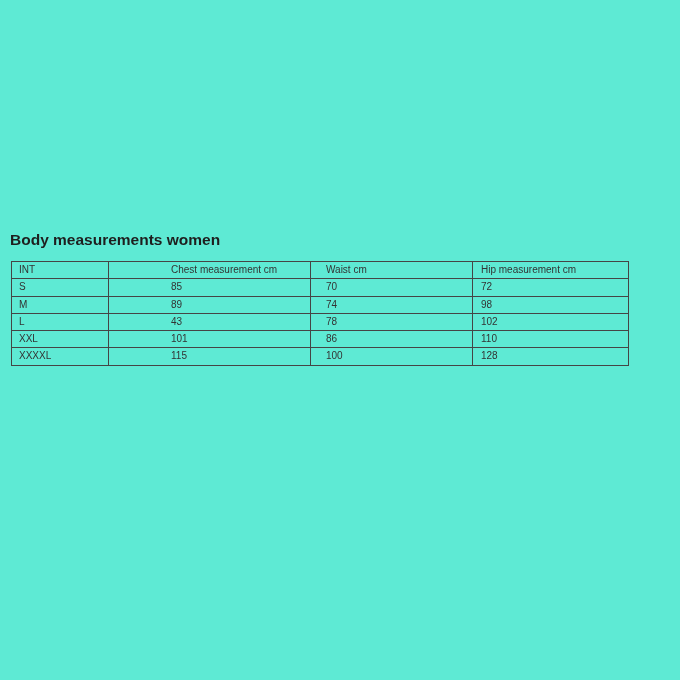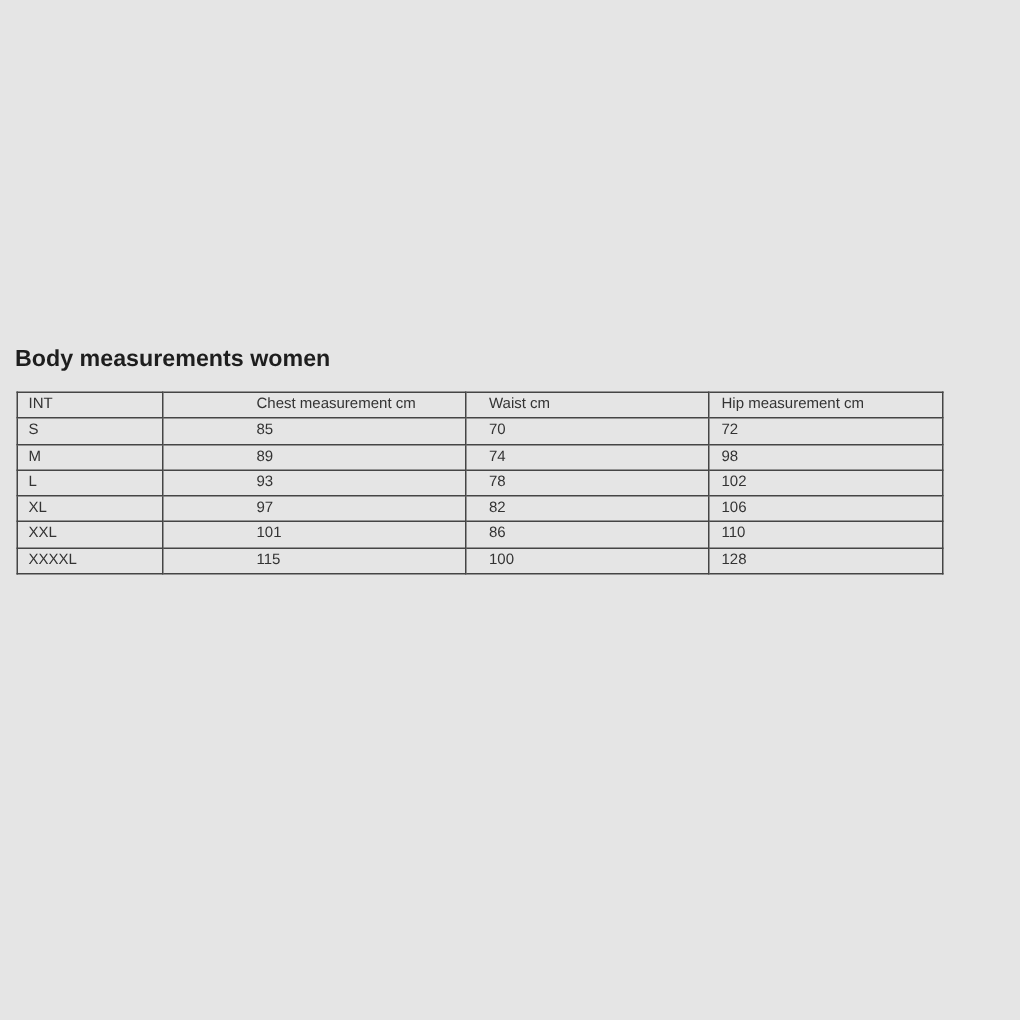--- a/index.html
+++ b/index.html
@@ -4,21 +4,21 @@
 <style>
   html, body {
     margin: 0;
     padding: 0;
     background: #ffffff;
   }
   .canvas {
     position: relative;
     width: 680px;
     height: 680px;
-    background: #e5e5e5;
+    background: #5eead4;
     overflow: hidden;
     font-family: "Liberation Sans", sans-serif;
   }
   .doc-title {
     position: absolute;
     left: 10px;
     top: 232px;
     font-size: 15.5px;
     line-height: 1;
     font-weight: bold;
@@ -86,29 +86,23 @@
         <td class="c4">72</td>
       </tr>
       <tr>
         <td class="c1">M</td>
         <td class="c2">89</td>
         <td class="c3">74</td>
         <td class="c4">98</td>
       </tr>
       <tr>
         <td class="c1">L</td>
-        <td class="c2">93</td>
+        <td class="c2">43</td>
         <td class="c3">78</td>
         <td class="c4">102</td>
-      </tr>
-      <tr>
-        <td class="c1">XL</td>
-        <td class="c2">97</td>
-        <td class="c3">82</td>
-        <td class="c4">106</td>
       </tr>
       <tr>
         <td class="c1">XXL</td>
         <td class="c2">101</td>
         <td class="c3">86</td>
         <td class="c4">110</td>
       </tr>
       <tr>
         <td class="c1">XXXXL</td>
         <td class="c2">115</td>

